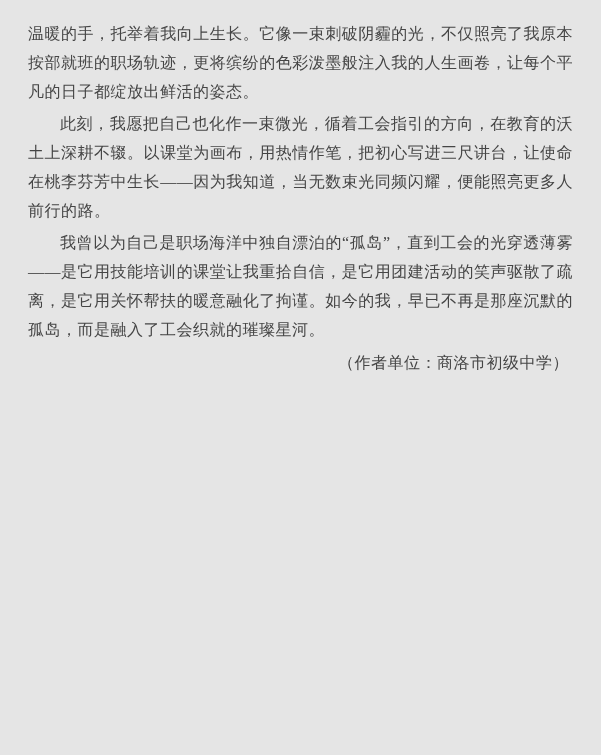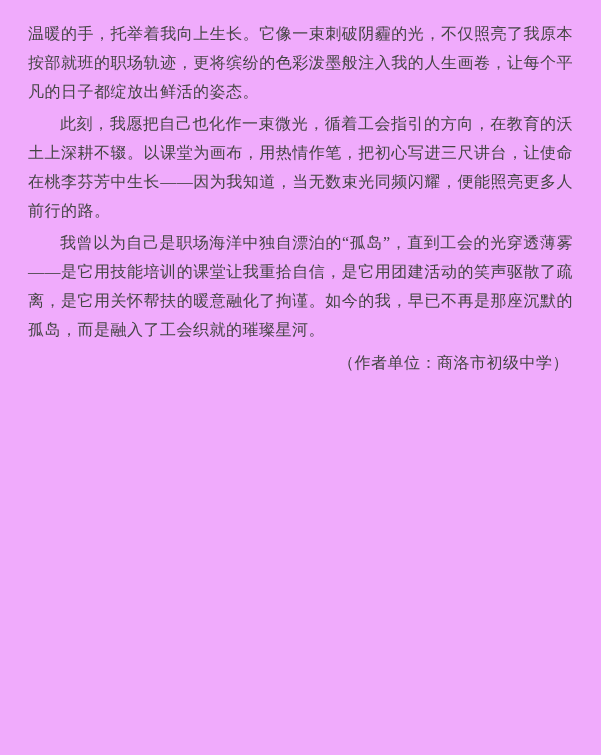--- a/index.html
+++ b/index.html
@@ -4,21 +4,21 @@
 <style>
   html, body {
     margin: 0;
     padding: 0;
     background: #ffffff;
   }
   .page {
     position: relative;
     width: 601px;
     height: 755px;
-    background: #f0abfc;
+    background: #e5e5e5;
     box-sizing: border-box;
     padding: 19px 28px 0 28px;
     overflow: hidden;
   }
   .article {
     width: 545px;
   }
   .para {
     font-family: "Liberation Serif", "DejaVu Serif", serif;
     font-size: 16px;

